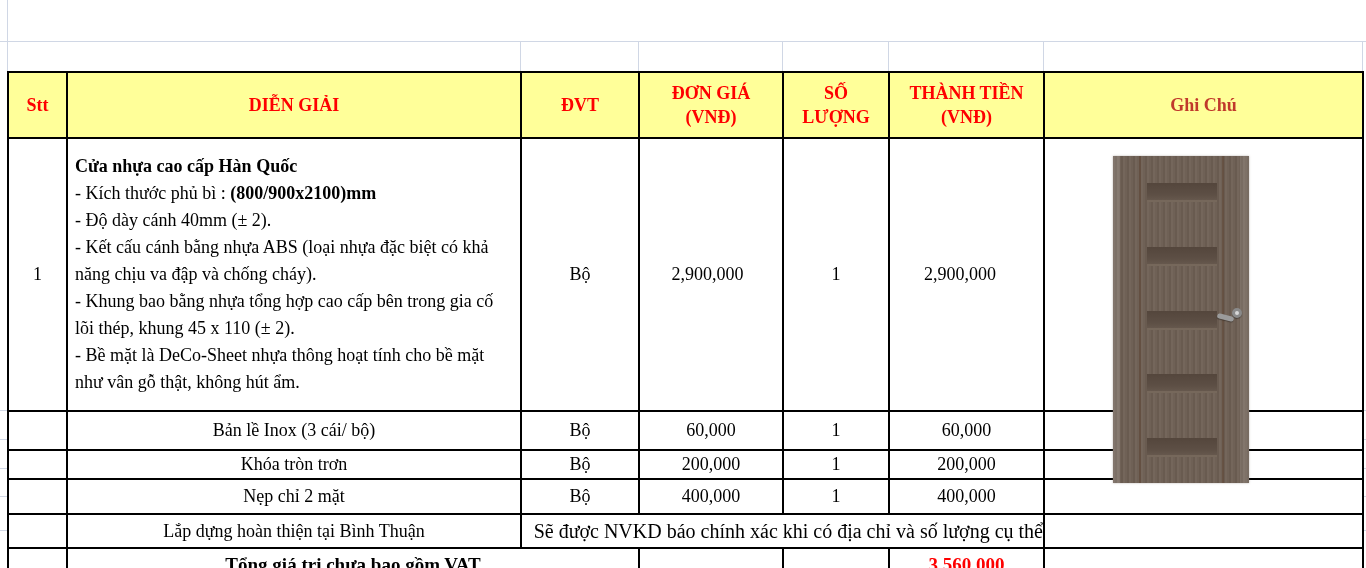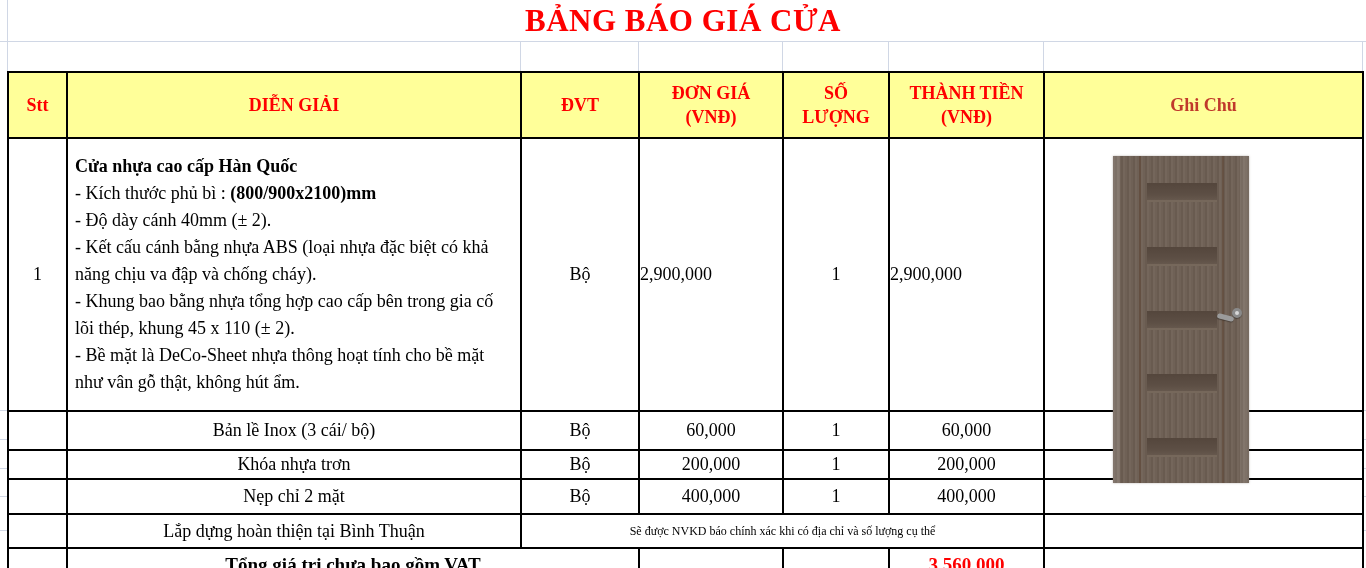--- a/index.html
+++ b/index.html
@@ -23,25 +23,25 @@
     border-collapse:collapse; table-layout:fixed; background:#fff;
   }
   table.quote td, table.quote th { border:2px solid #000; overflow:hidden; }
   th.hd {
     background:#ffff99; color:#fe0000; font-weight:bold; font-size:18px;
     text-align:center; vertical-align:middle; line-height:1.35;
   }
   th.hd.note-hd { color:#c0392b; font-size:18px; }
   td { font-size:18px; vertical-align:middle; }
   .center { text-align:center; }
-  .rightal { text-align:left; padding-right:7px; }
+  .rightal { text-align:center; padding-right:7px; }
   .pad-r12 { padding-right:13px; }
   td.desc-cell { padding:4px 8px 4px 7px; line-height:1.5; vertical-align:middle; }
   .b { font-weight:bold; }
-  td.note-span { text-align:center; font-size:12px; }
+  td.note-span { text-align:right; font-size:20px; }
   td.total-label { text-align:center; color:#000000; font-weight:bold; font-size:19px;text-decoration:underline; }
   td.total-amount { text-align:center; color:#fe0000; font-weight:bold; font-size:19px; }
   
   .door {
     position:absolute; left:1113px; top:156px; width:136px; height:327px; z-index:5;
     background:
       linear-gradient(90deg, rgba(255,255,255,.13) 0 7px, rgba(0,0,0,0) 7px calc(100% - 9px), rgba(255,255,255,.10) calc(100% - 9px)),
       repeating-linear-gradient(90deg,#6f6156 0 2px,#695b50 2px 4px,#74665b 4px 6px);
     box-shadow:0 0 2px rgba(120,110,100,.5);
   }
@@ -61,21 +61,20 @@
   .door .handle .ring {
     position:absolute; right:1px; top:0; width:10px; height:10px; border-radius:50%;
     border:3px solid #8a8a8a; background:#d8d8d8; box-shadow:0 1px 1px rgba(0,0,0,.3);
   }
 </style>
 </head>
 <body>
 
 <div id="page">
 
-  <div class="title">BẢNG BÁO GIÁ CỬA</div>
 
   <div class="gl h" style="left:0; top:41px; width:1366px;"></div>
   <div class="gl v" style="left:7px;    top:0;     height:71px;"></div>
   <div class="gl v" style="left:520px;  top:41px;  height:30px;"></div>
   <div class="gl v" style="left:638px;  top:41px;  height:30px;"></div>
   <div class="gl v" style="left:782px;  top:41px;  height:30px;"></div>
   <div class="gl v" style="left:888px;  top:41px;  height:30px;"></div>
   <div class="gl v" style="left:1043px; top:41px;  height:30px;"></div>
   <div class="gl v" style="left:1362px; top:41px;  height:30px;"></div>
 
@@ -151,21 +150,21 @@
       <td class="center">Bản lề Inox (3 cái/ bộ)</td>
       <td class="center">Bộ</td>
       <td class="center">60,000</td>
       <td class="center">1</td>
       <td class="center">60,000</td>
       <td></td>
     </tr>
 
     <tr style="height:29px">
       <td></td>
-      <td class="center">Khóa nhựa trơn</td>
+      <td class="center">Khóa tròn trơn</td>
       <td class="center">Bộ</td>
       <td class="center">200,000</td>
       <td class="center">1</td>
       <td class="center">200,000</td>
       <td></td>
     </tr>
 
     <tr style="height:35px">
       <td></td>
       <td class="center">Nẹp chỉ 2 mặt</td>

